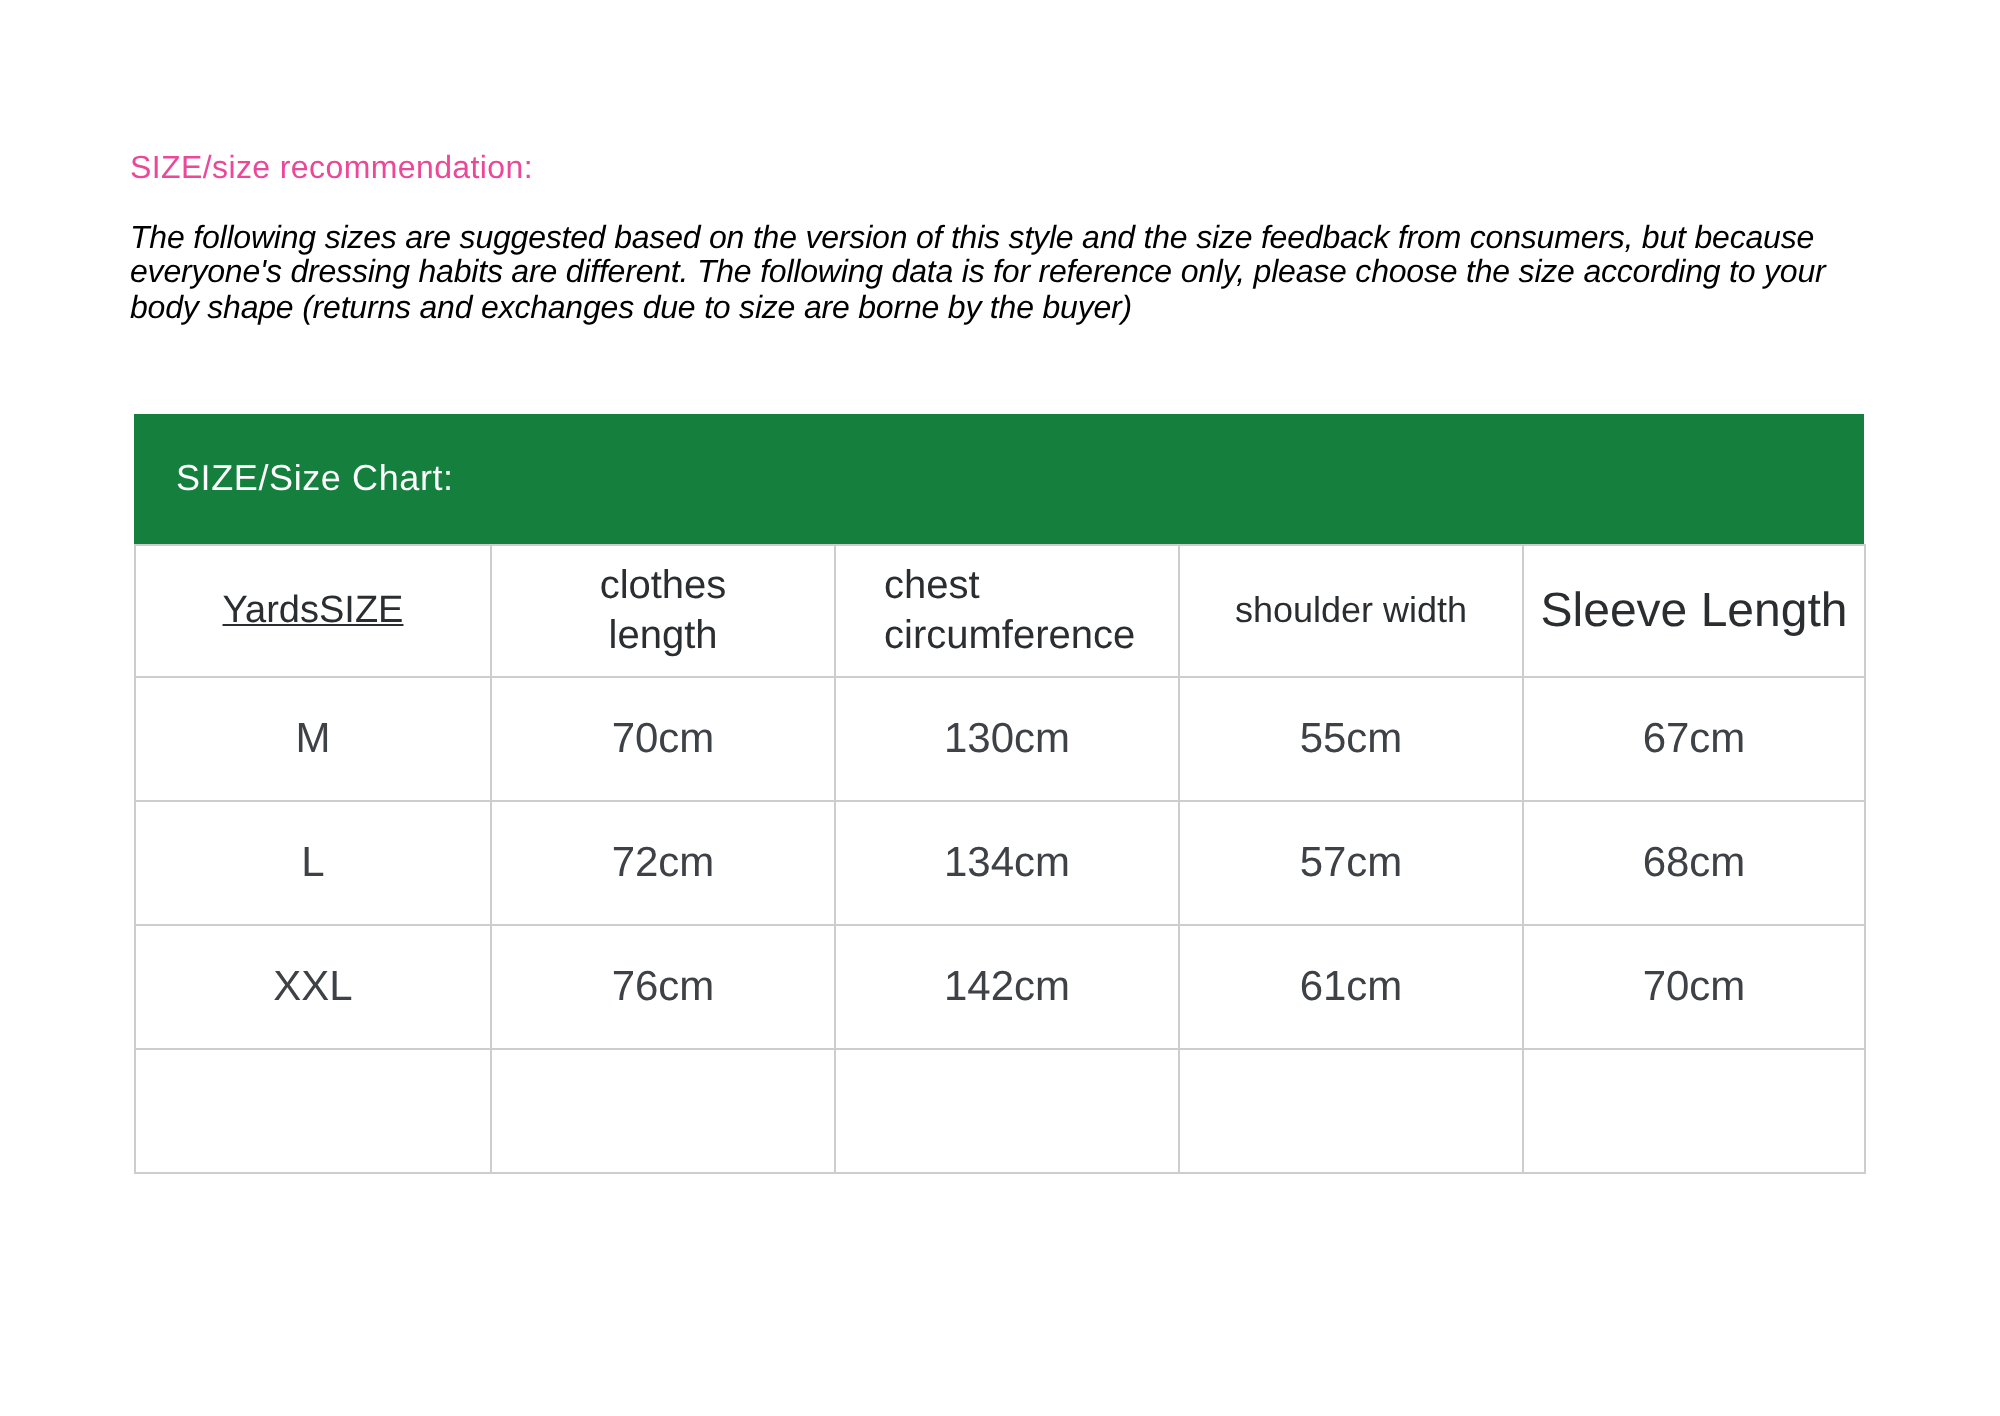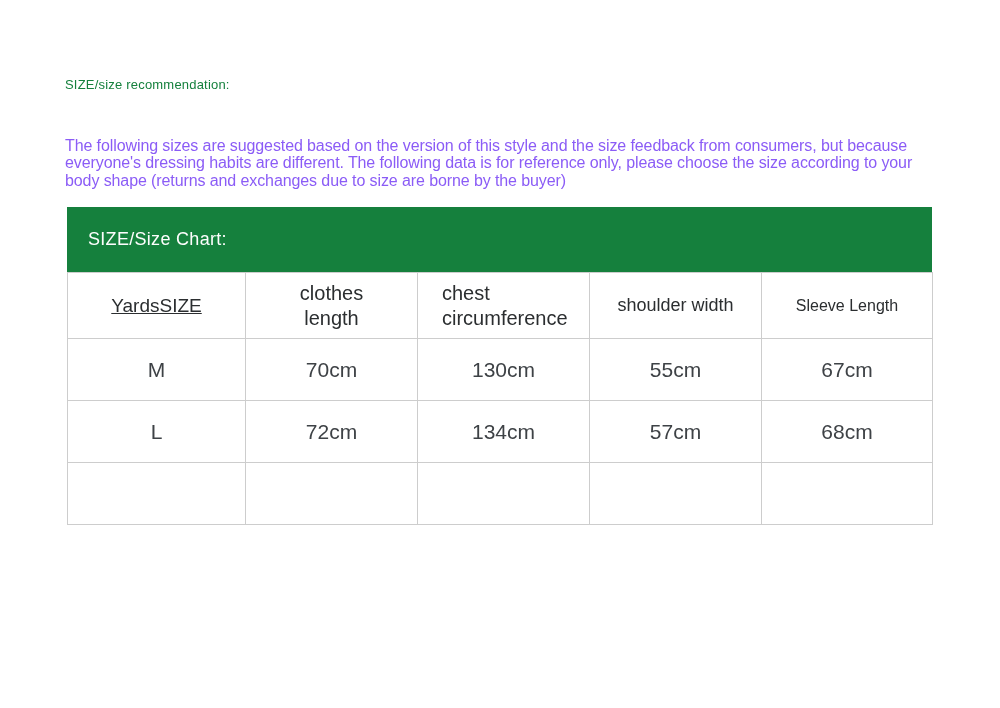--- a/index.html
+++ b/index.html
@@ -12,34 +12,35 @@
     height: 708px;
     position: relative;
     font-family: "Liberation Sans", "DejaVu Sans", sans-serif;
     color: #1f1f1f;
     overflow: hidden;
   }
   .heading {
     position: absolute;
     left: 65px;
     top: 76px;
-    font-size: 13px;
+    font-size: 16px;
     line-height: 17px;
-    color: #15803d;
+    color: #ec4899;
     letter-spacing: 0.2px;
   }
   .description {
     position: absolute;
     left: 65px;
-    top: 137px;
+    top: 111px;
     width: 865px;
     font-size: 16px;
     line-height: 17.3px;
-    color: #8b5cf6;
+    color: #000000;
     letter-spacing: -0.1px;
+    font-style: italic;
   }
   .chart-wrap {
     position: absolute;
     left: 67px;
     top: 207px;
     width: 865px;
   }
   .chart-title-bar {
     width: 100%;
     height: 65px;
@@ -81,21 +82,21 @@
   .size-table th.col-chest {
     text-align: left;
   }
   .size-table th.col-chest .wrap-chest {
     display: inline-block;
     max-width: 145px;
     text-align: left;
     margin-left: 24px;
   }
   .size-table th.col-shoulder { font-size: 18px; white-space: nowrap; margin-top: 39px; }
-  .size-table th.col-sleeve   { font-size: 16px; white-space: nowrap; }
+  .size-table th.col-sleeve   { font-size: 24px; white-space: nowrap; }
   .size-table th.col-size     { font-size: 19px; text-decoration: underline; }
   .size-table td {
     color: #3e4246;
     font-size: 21px;
   }
 </style>
 </head>
 <body>
 
 <div class="heading">SIZE/size recommendation:</div>
@@ -138,20 +139,27 @@
         <td>67cm</td>
       </tr>
       <tr>
         <td>L</td>
         <td>72cm</td>
         <td>134cm</td>
         <td>57cm</td>
         <td>68cm</td>
       </tr>
       <tr>
+        <td>XXL</td>
+        <td>76cm</td>
+        <td>142cm</td>
+        <td>61cm</td>
+        <td>70cm</td>
+      </tr>
+      <tr>
         <td></td>
         <td></td>
         <td></td>
         <td></td>
         <td></td>
       </tr>
     </tbody>
   </table>
 </div>
 

